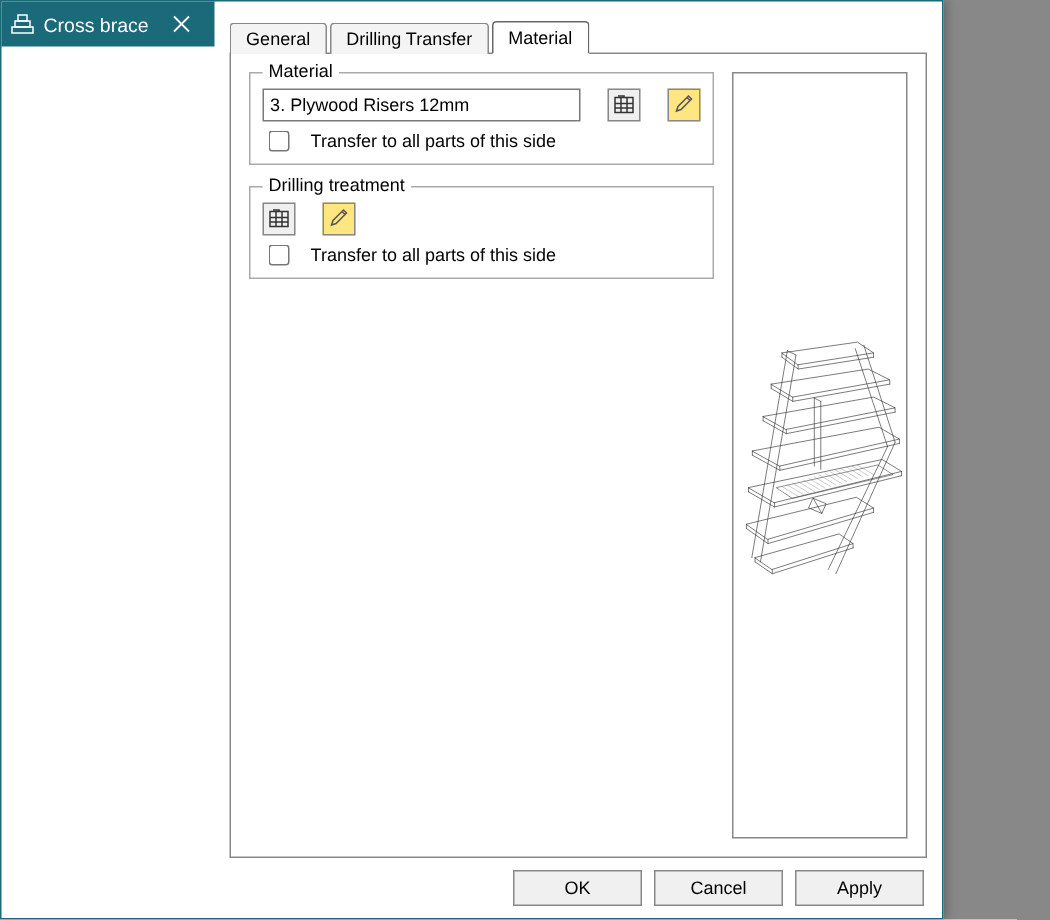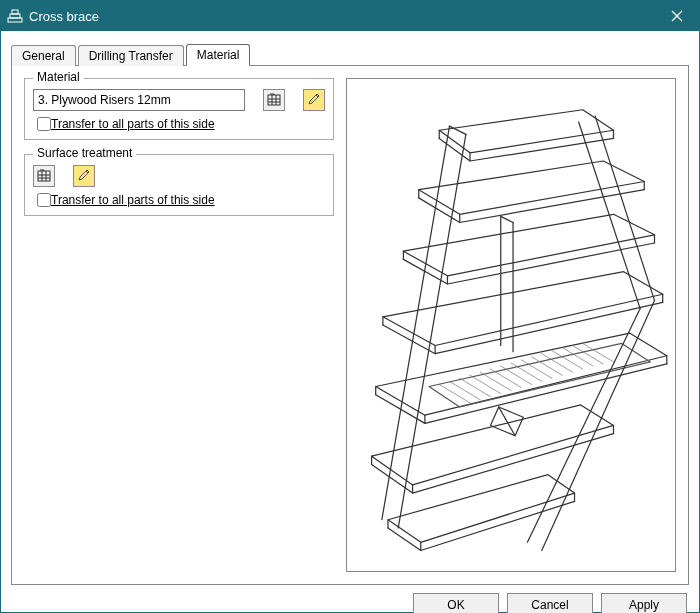--- a/index.html
+++ b/index.html
@@ -6,26 +6,26 @@
   body {
     margin: 0;
     font-family: "Segoe UI", Tahoma, sans-serif;
     font-size: 12px;
     background: #888;
     display: flex;
     align-items: flex-start;
     justify-content: flex-start;
   }
   .window {
-    width: 700px;
+    width: 629px;
     height: 613px;
     background: #fff;
     border: 1px solid #1a6a7a;
     display: flex;
-    flex-direction: column;
+    flex-direction: row;
     box-shadow: 0 0 8px rgba(0,0,0,0.4);
   }
   .titlebar {
     height: 30px;
     background: #1a6a7a;
     color: #fff;
     display: flex;
     align-items: center;
     padding: 0 0 0 6px;
   }
@@ -133,24 +133,23 @@
     background: #f0f0f0;
     display: flex;
     align-items: center;
     justify-content: center;
     cursor: pointer;
     padding: 0;
   }
   .checkbox {
     display: flex;
     align-items: flex-start;
-    gap: 0;
+    gap: 14px;
     cursor: pointer;
     padding-left: 4px;
-    text-decoration: underline;
   }
   .checkbox input {
     width: 14px;
     height: 14px;
     margin: 0;
   }
   .preview {
     flex: 1;
     border: 1px solid #888;
     background: #fff;
@@ -238,21 +237,21 @@
               </span>
             </button>
           </div>
           <label class="checkbox">
             <input type="checkbox" style="">
             <span>Transfer to all parts of this side</span>
           </label>
         </div>
 
         <div class="groupbox">
-          <span class="legend">Surface treatment</span>
+          <span class="legend">Drilling treatment</span>
           <div class="row">
             <button class="iconbtn">
               <span>
                 <svg width="14" height="14" viewBox="0 0 14 14">
                   <rect x="1" y="3" width="12" height="10" fill="none" stroke="#333" stroke-width="1"></rect>
                   <line x1="5" y1="3" x2="5" y2="13" stroke="#333" stroke-width="1"></line>
                   <line x1="9" y1="3" x2="9" y2="13" stroke="#333" stroke-width="1"></line>
                   <line x1="1" y1="7" x2="13" y2="7" stroke="#333" stroke-width="1"></line>
                   <line x1="1" y1="10" x2="13" y2="10" stroke="#333" stroke-width="1"></line>
                   <polyline points="3,2 7,2 7,3" fill="none" stroke="#333" stroke-width="1"></polyline>

